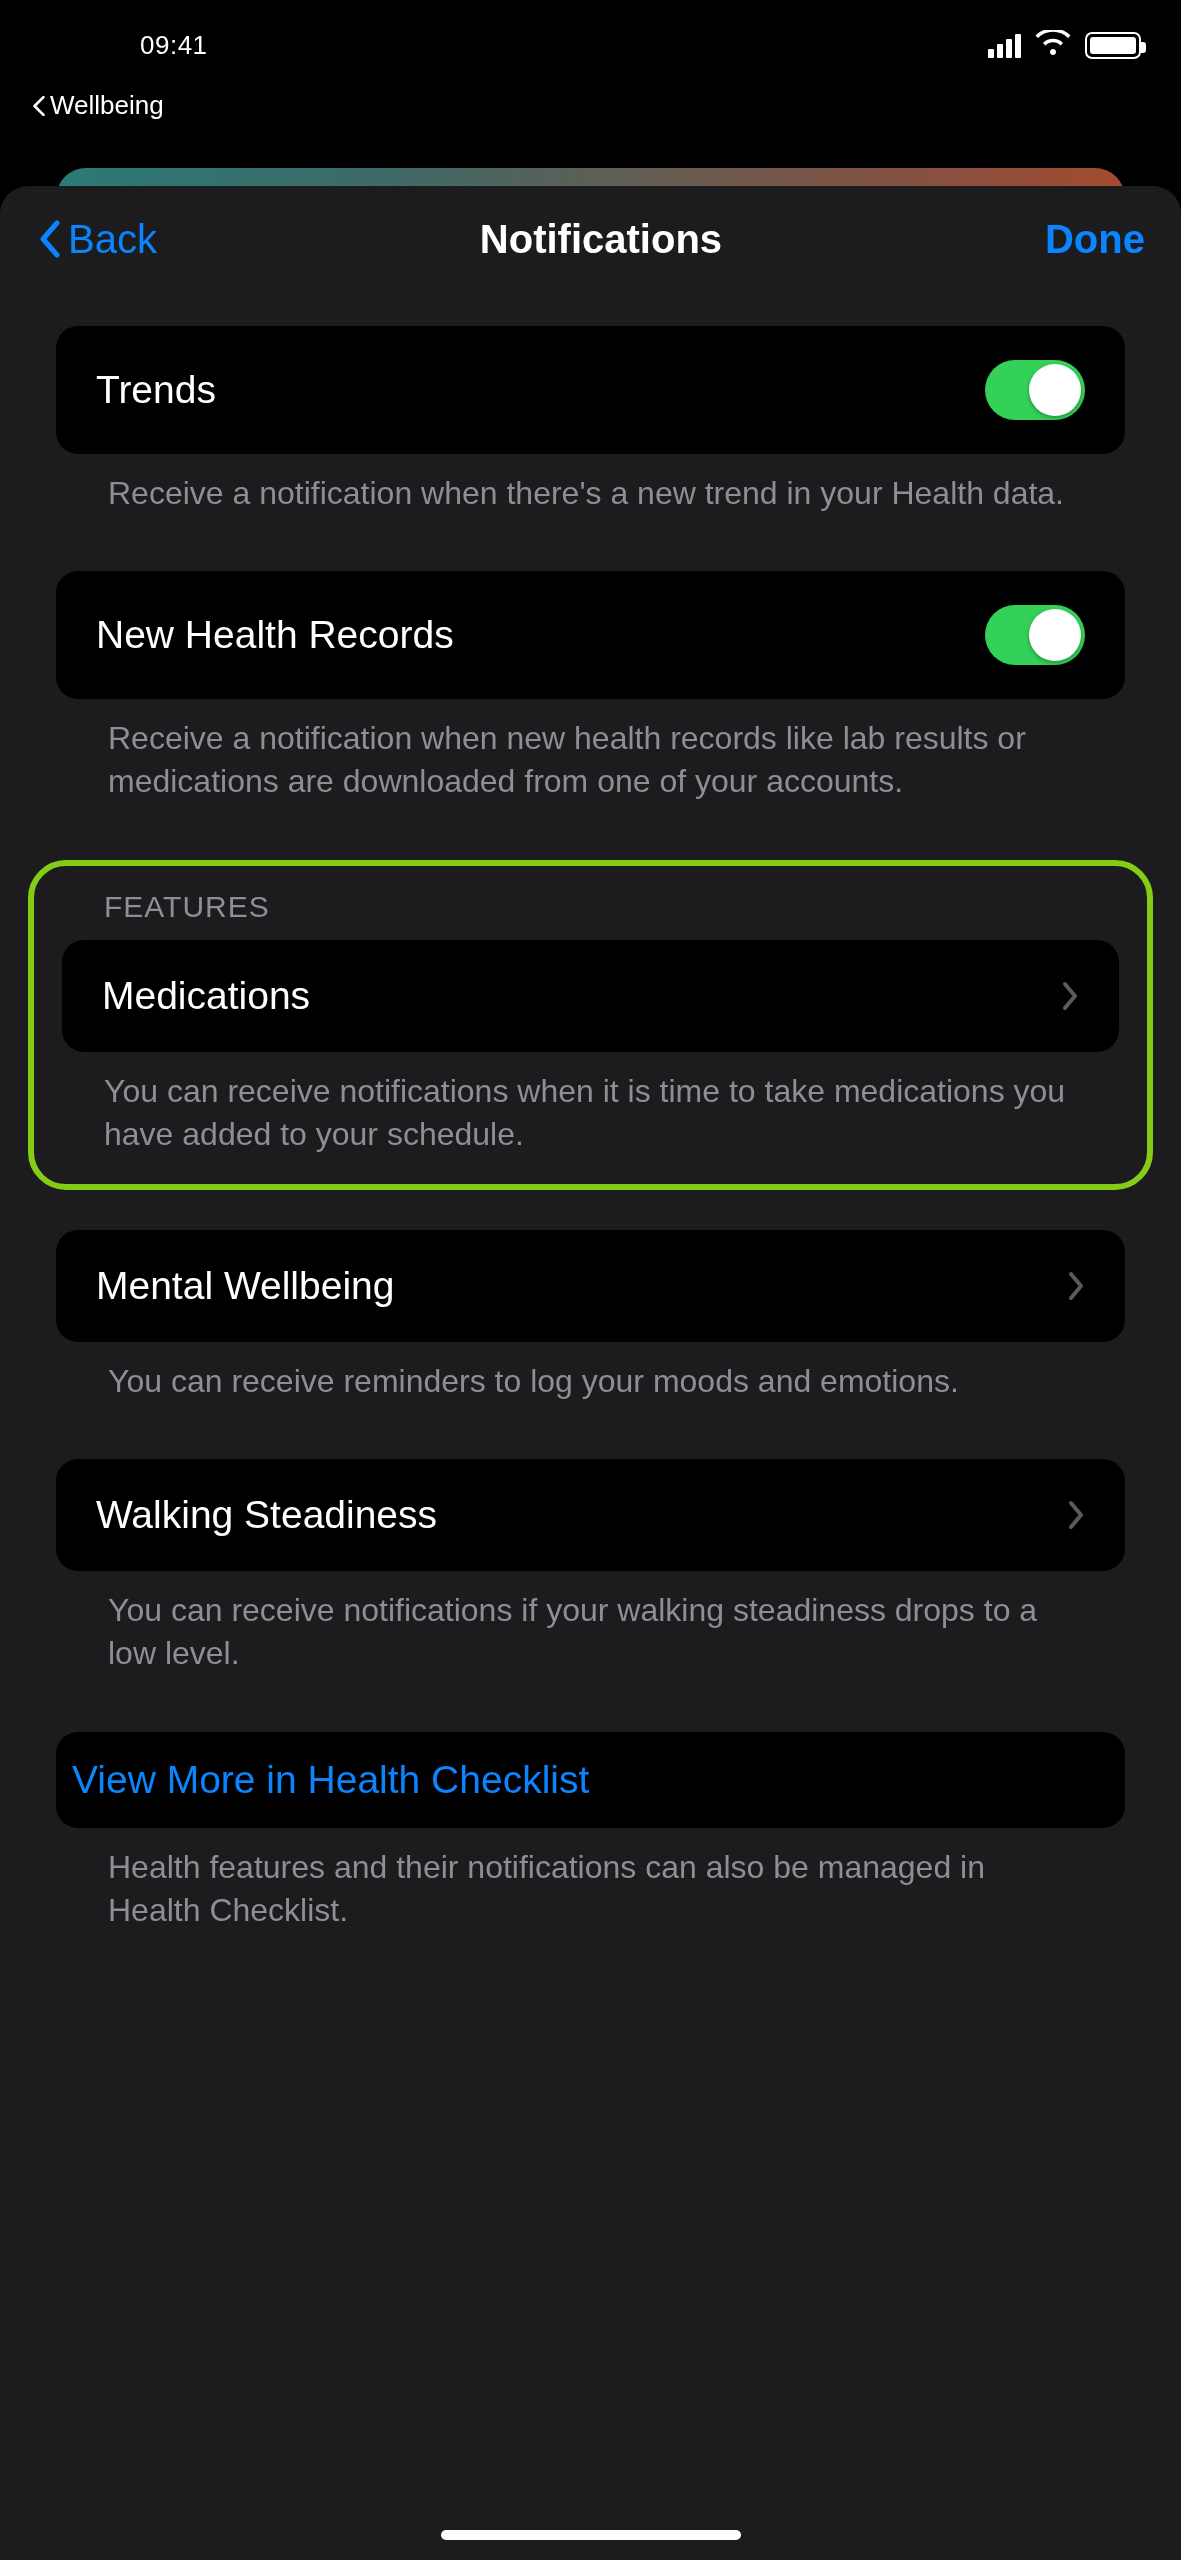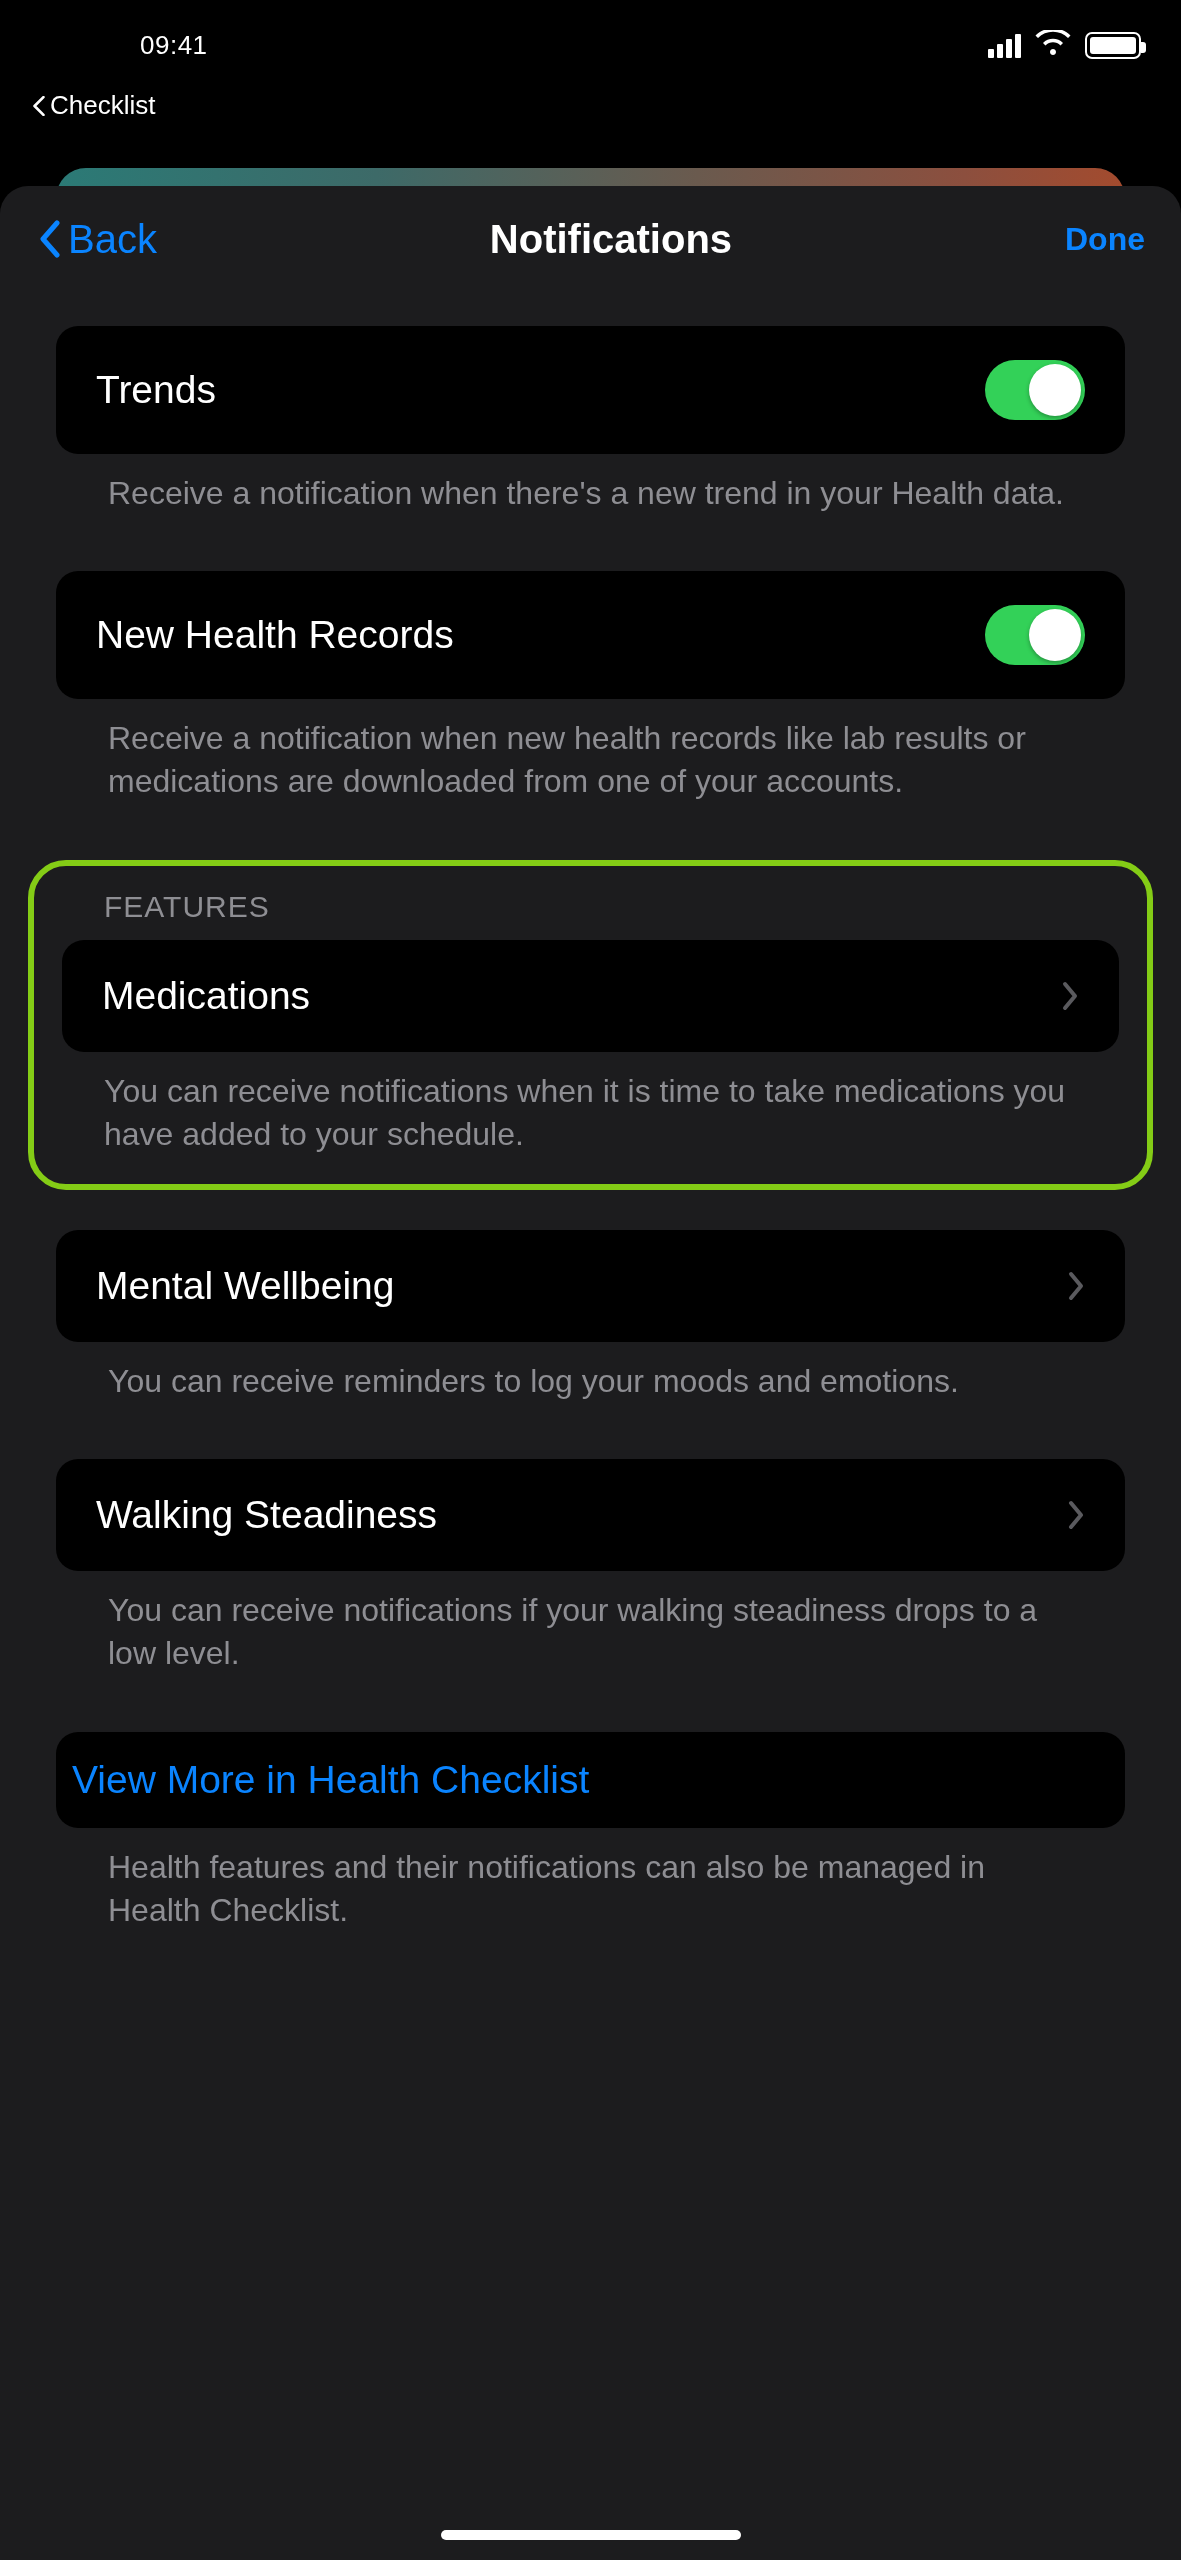--- a/index.html
+++ b/index.html
@@ -119,21 +119,21 @@
     font-size:40px;
   }
   .nav-back svg { width:26px; height:40px; }
   .nav-title {
     font-size:40px;
     font-weight:600;
     color:#fff;
   }
   .nav-done {
     color:#0a84ff;
-    font-size:32px;
+    font-size:40px;
     font-weight:600;
   }
 
   
   .content {
     padding: 34px 56px 0 56px;
   }
 
   .cell {
     background:#000000;
@@ -230,21 +230,21 @@
     <div class="battery">
       <div class="battery-fill"></div>
     </div>
   </div>
 </div>
 
 <div class="return-app">
   <svg viewBox="0 0 12 18">
       <path d="M10 1L2 9l8 8" stroke="#fff" stroke-width="2.4" fill="none" stroke-linecap="round" stroke-linejoin="round"></path>
     </svg>
-  <span>Checklist</span>
+  <span>Wellbeing</span>
 </div>
 
 <div class="gradient-peek"></div>
 
 <div class="sheet">
 
   <div class="nav">
     <div class="nav-back">
       <svg viewBox="0 0 24 40">
           <path d="M20 4L6 20l14 16" stroke="#0a84ff" stroke-width="5" fill="none" stroke-linecap="round" stroke-linejoin="round"></path>

